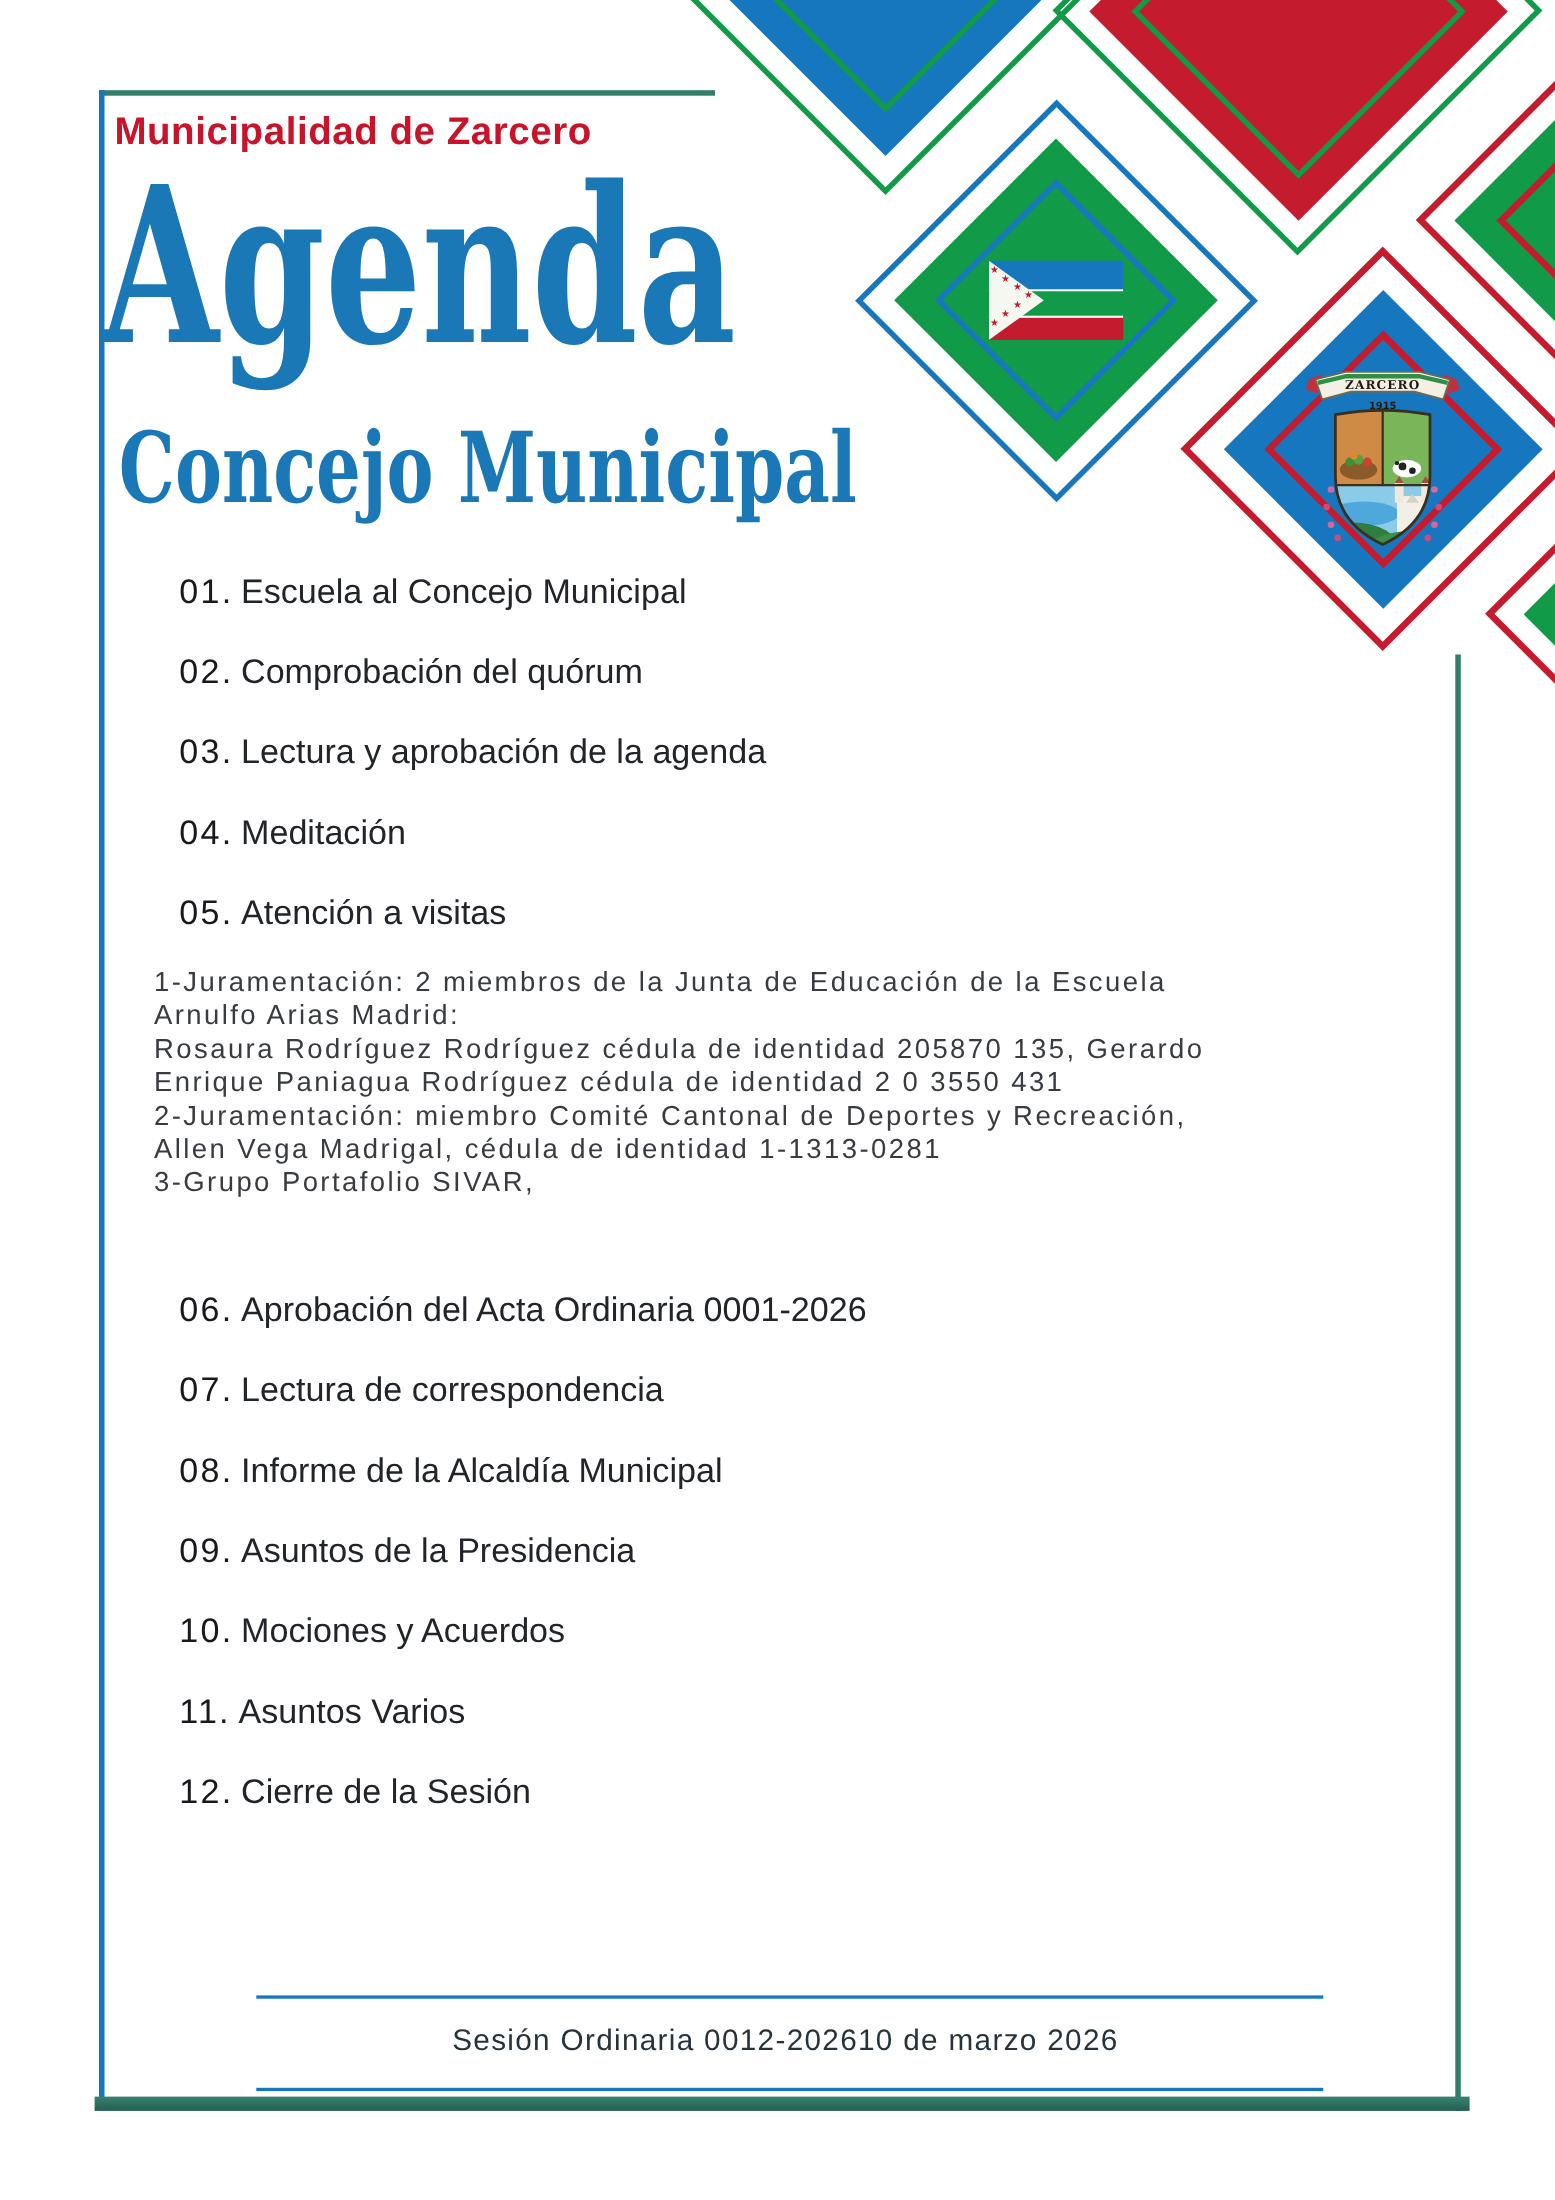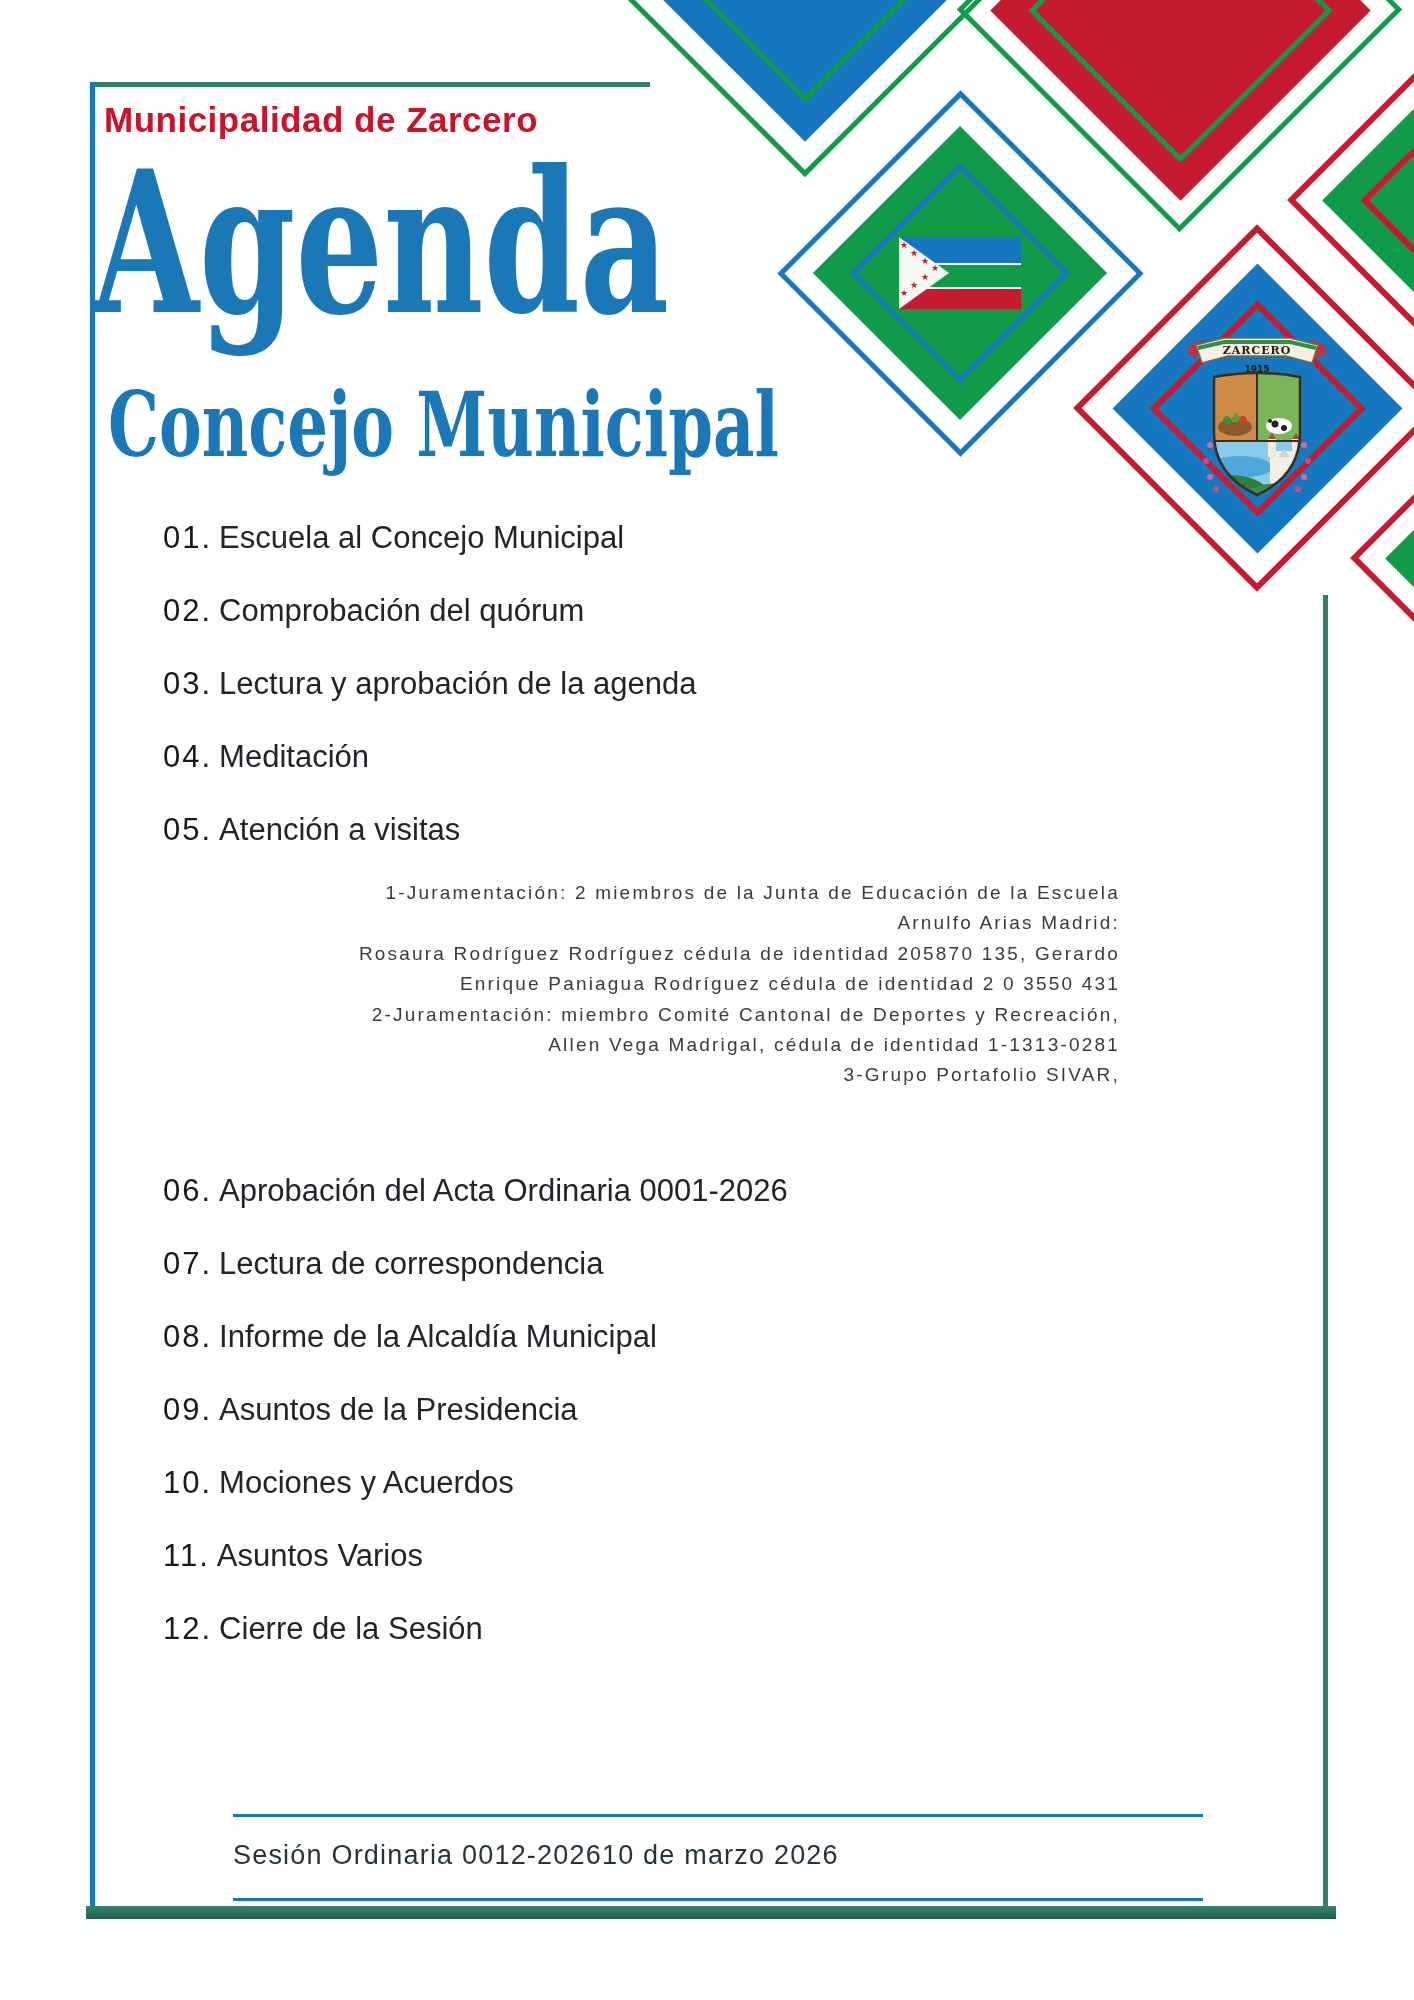--- a/index.html
+++ b/index.html
@@ -41,29 +41,29 @@
   }
   
   .item{position:absolute;left:163px;font-size:31px;line-height:40px;white-space:nowrap;color:var(--ink)}
   .item .num{font-weight:normal;letter-spacing:2px;color:#17191D;margin-right:7px}
   .i01{top:518px}.i02{top:591px}.i03{top:664px}.i04{top:737px}.i05{top:810px}
   .i06{top:1171px}.i07{top:1244px}.i08{top:1317px}.i09{top:1390px}
   .i10{top:1463px}.i11{top:1536px}.i12{top:1609px}
   
   .note{
     position:absolute;left:140px;top:878px;width:980px;
-    text-align:right;font-size:19px;line-height:30.4px;
+    text-align:left;font-size:25px;line-height:30.4px;
     letter-spacing:2.2px;color:var(--ink-soft);
   }
   
   .f-line{position:absolute;left:233px;width:970px;height:3px;background:var(--blue)}
   .f-line1{top:1814px}.f-line2{top:1898px}
   .f-row{
     position:absolute;left:233px;top:1838px;width:962px;
-    display:flex;justify-content:flex-start;align-items:center;
+    display:flex;justify-content:center;align-items:center;
     font-size:27px;letter-spacing:1.2px;color:#26333B;line-height:34px;
   }
   
   .dia{position:absolute;transform:rotate(45deg)}
   .dia .inner{position:absolute;border-style:solid}
   #r1{left:609px;top:-296px;width:392px;height:392px;border:5px solid var(--green)}
   #d1{left:634px;top:-271px;width:342px;height:342px;background:var(--blue)}
   #d1 .inner{inset:28px;border-width:5px;border-color:var(--green)}
   #r2{left:1022px;top:-148px;width:315px;height:315px;border:5px solid var(--green)}
   #d2{left:1046px;top:-124px;width:269px;height:269px;background:var(--red)}

